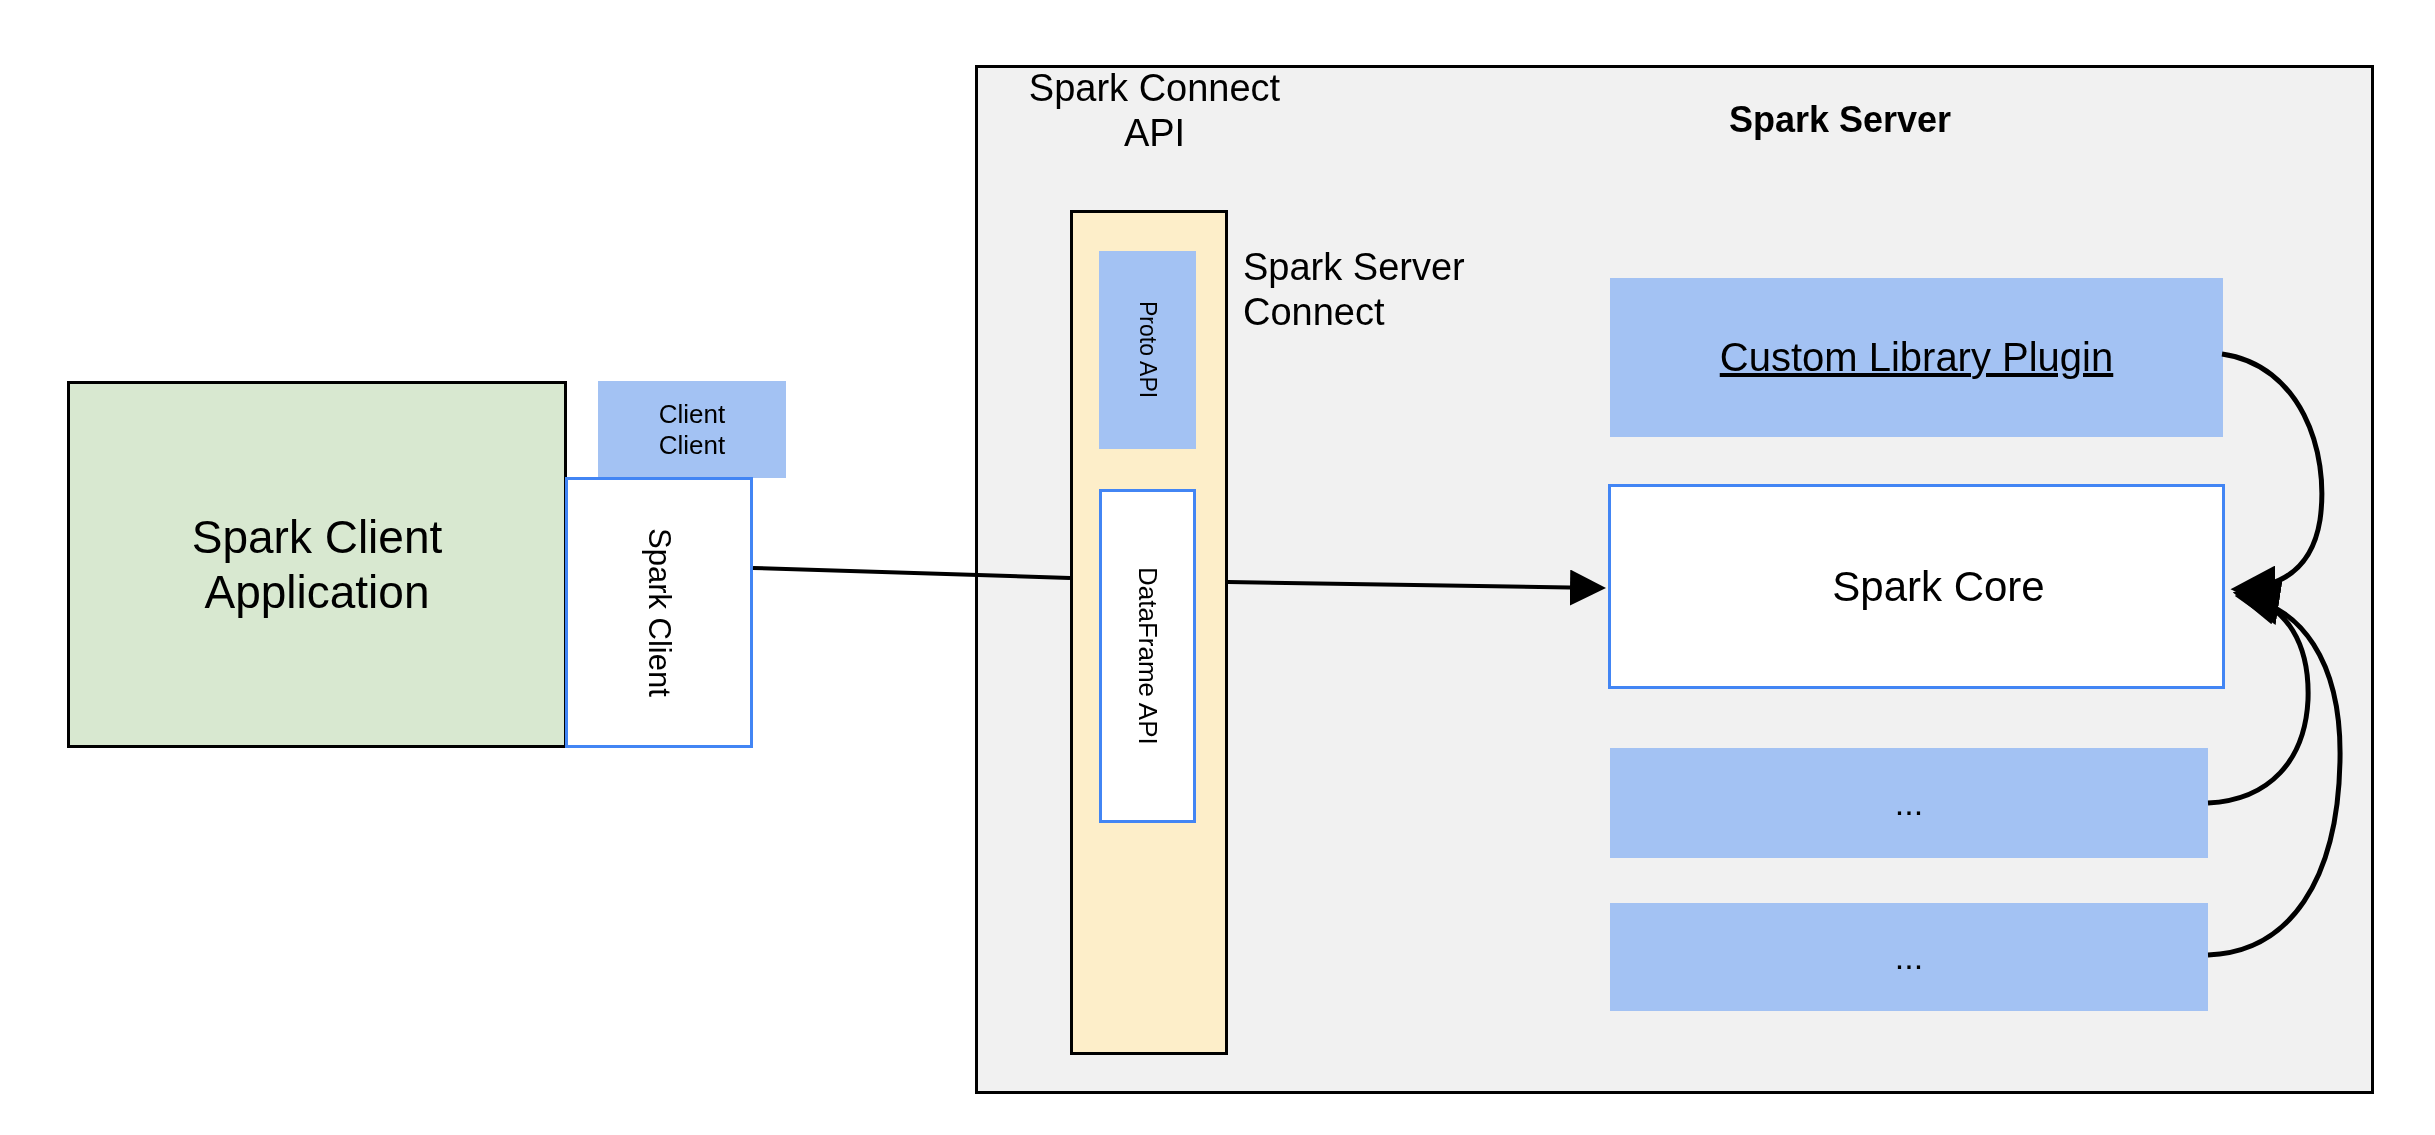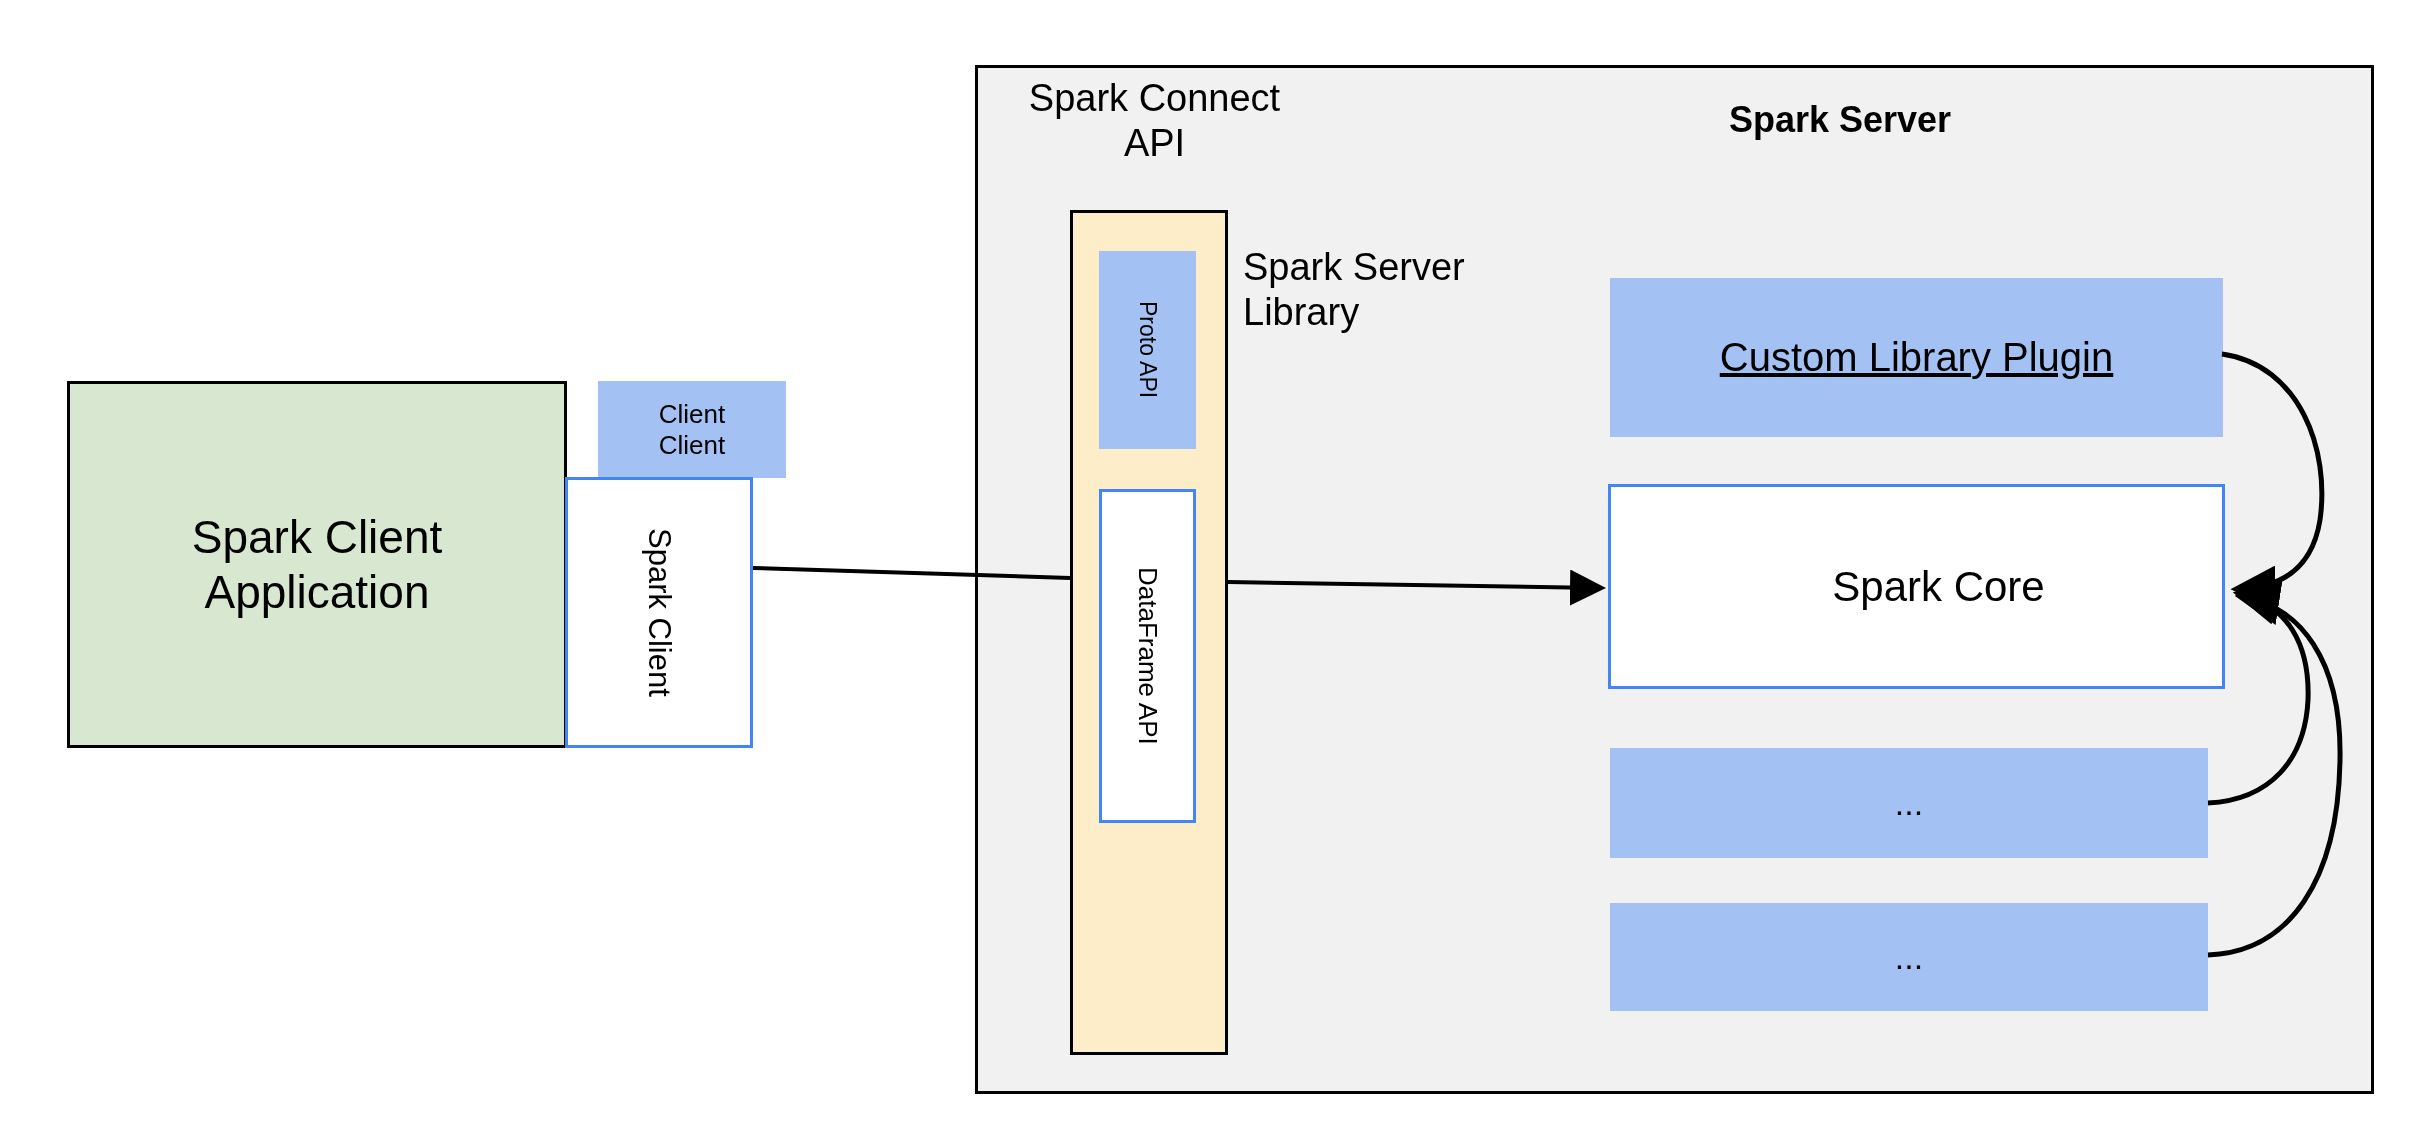--- a/index.html
+++ b/index.html
@@ -72,23 +72,23 @@
     height: 1029px;
     background: #f1f1f1;
     border: 3px solid #000000;
   }
   #spark-connect-label {
     left: 1012px;
     top: 66px;
     width: 285px;
     height: 90px;
     font-size: 38px;
-    align-items: center;
+    align-items: flex-start;
     justify-content: center;
-    padding-top: 20px;
+    padding-top: 0;
   }
   #spark-server-title {
     left: 1710px;
     top: 94px;
     width: 260px;
     height: 52px;
     font-size: 36px;
     font-weight: bold;
   }
   #server-library-label {
@@ -191,21 +191,21 @@
       <span>Spark Connect</span><br>
       <span>API</span>
     </span>
   </div>
 
   <div class="box" id="spark-server-title">Spark Server</div>
 
   <div class="box" id="server-library-label">
     <span>
       <span>Spark Server</span><br>
-      <span>Library</span>
+      <span>Connect</span>
     </span>
   </div>
 
   <div class="box" id="api-column"></div>
 
   <div class="box" id="proto-api">
     <span class="vertical-text">Proto API</span>
   </div>
 
   <div class="box" id="dataframe-api">

